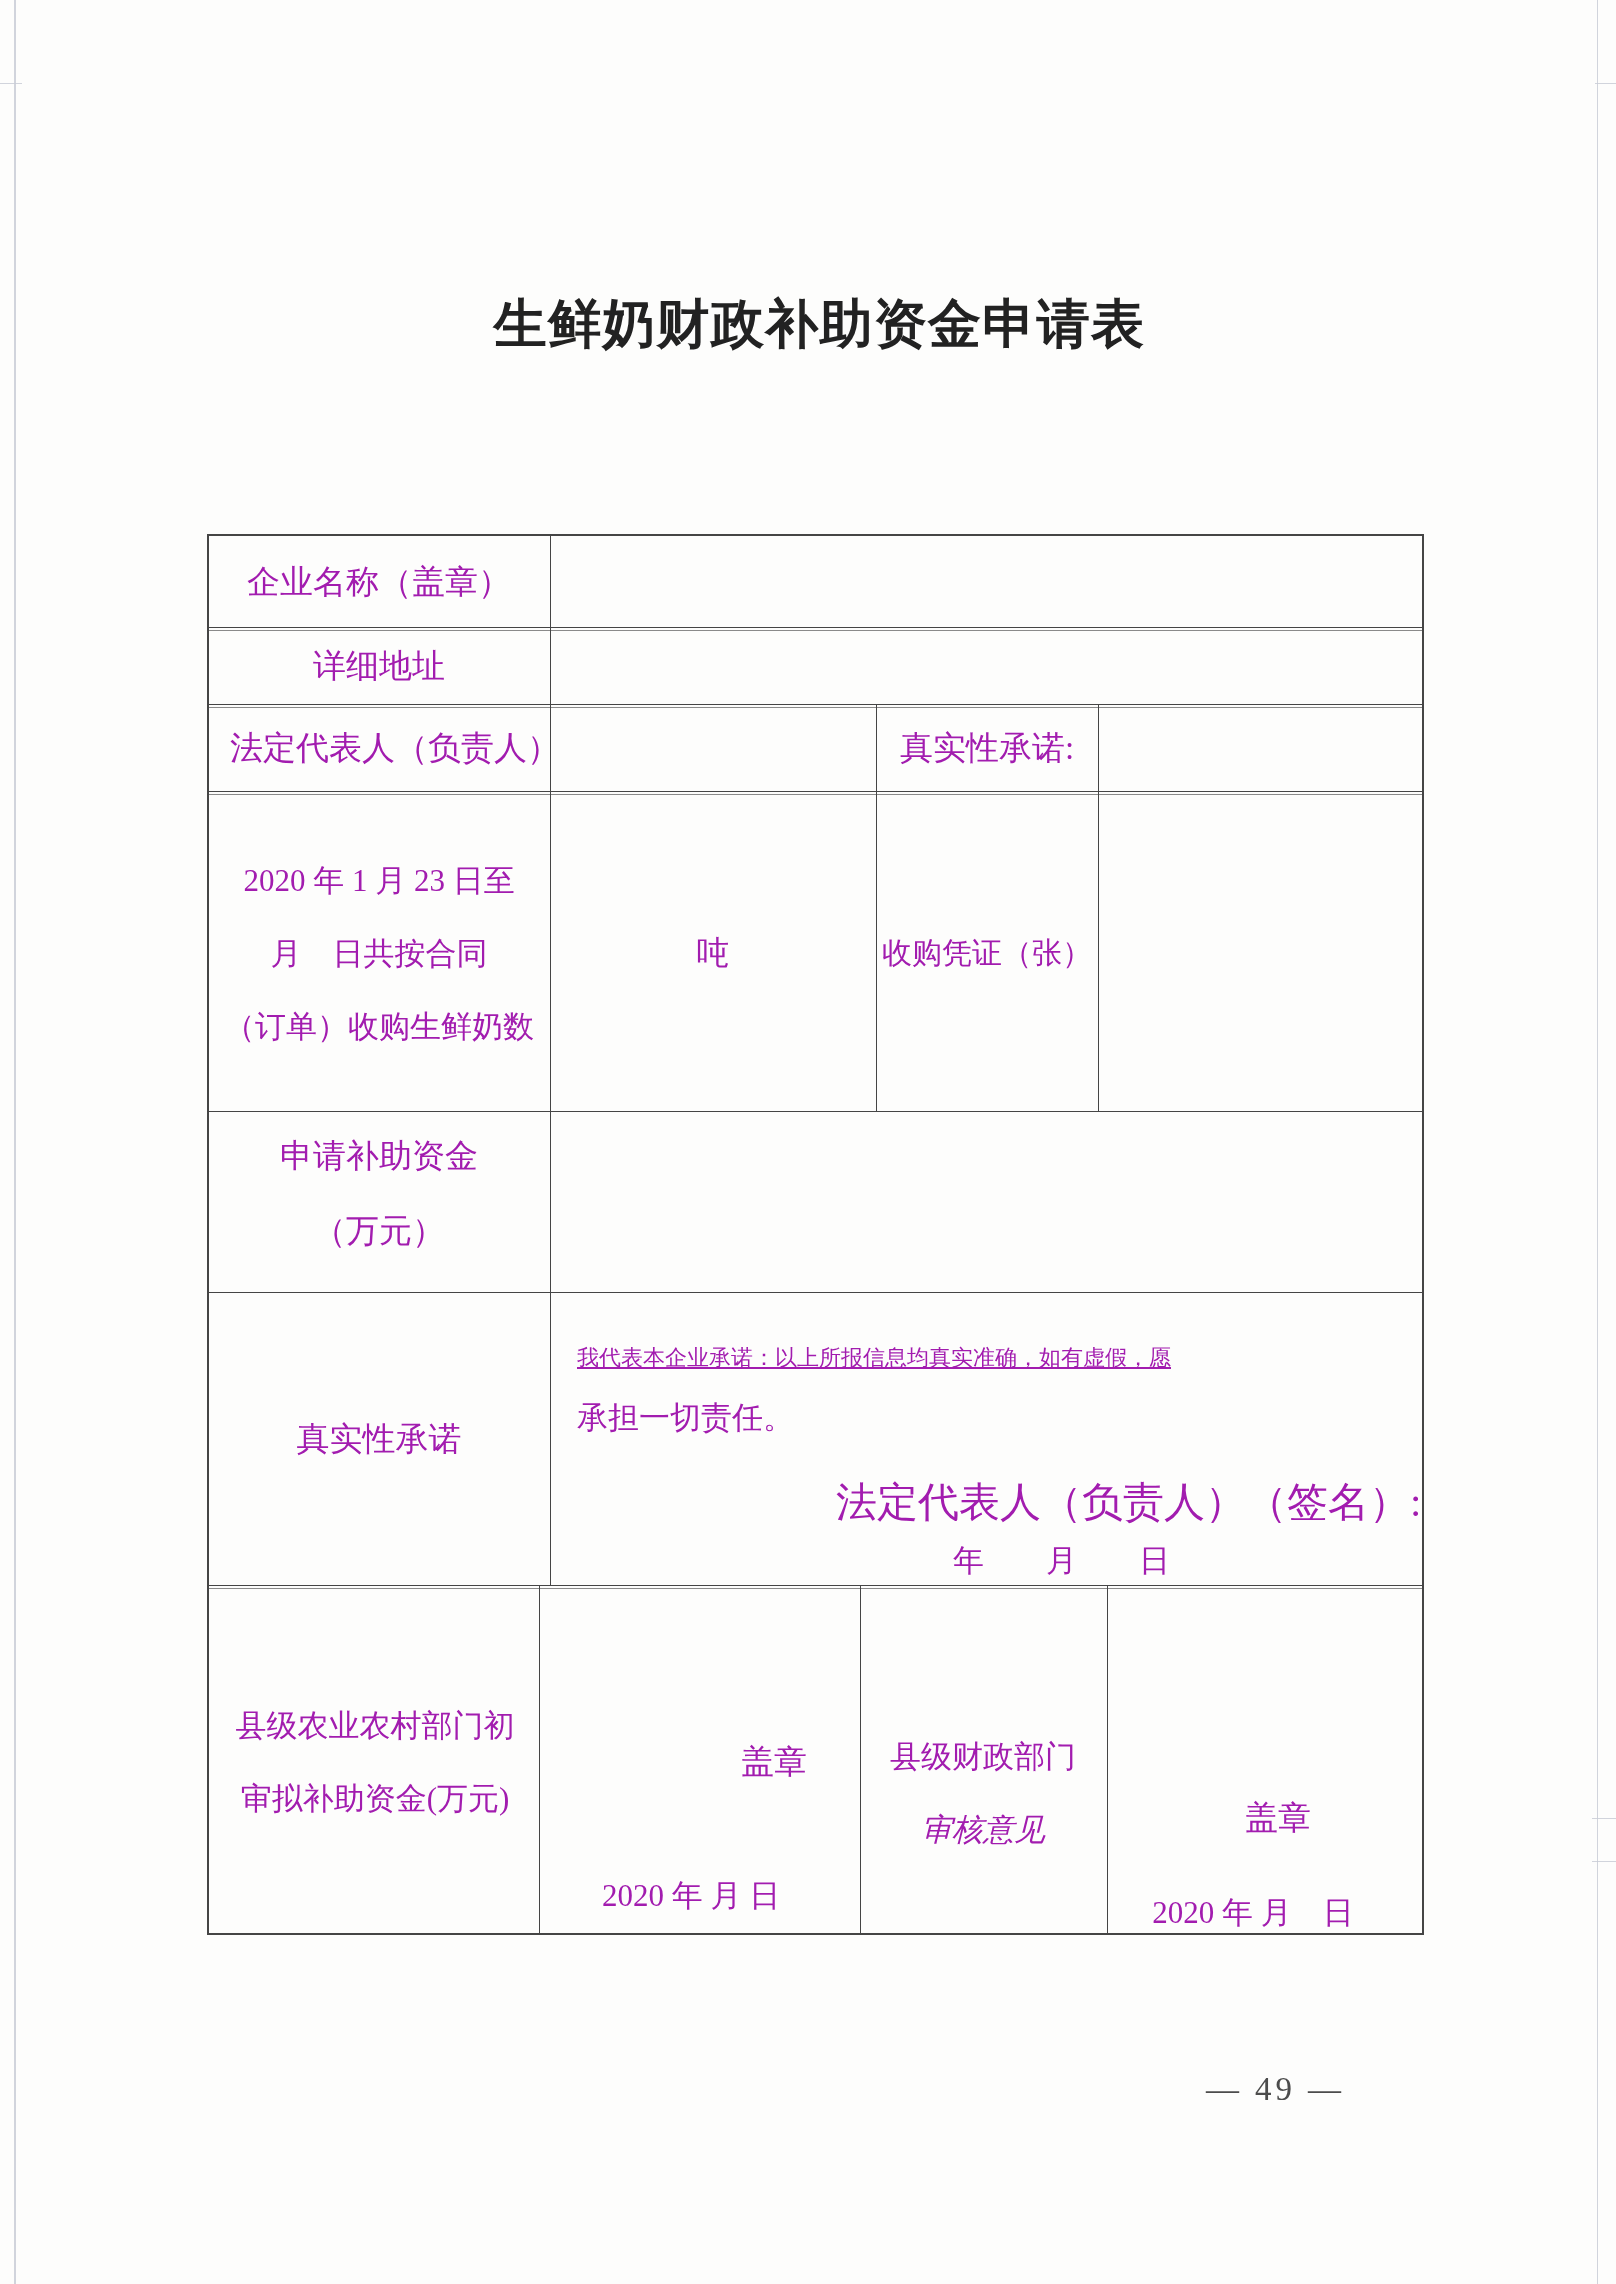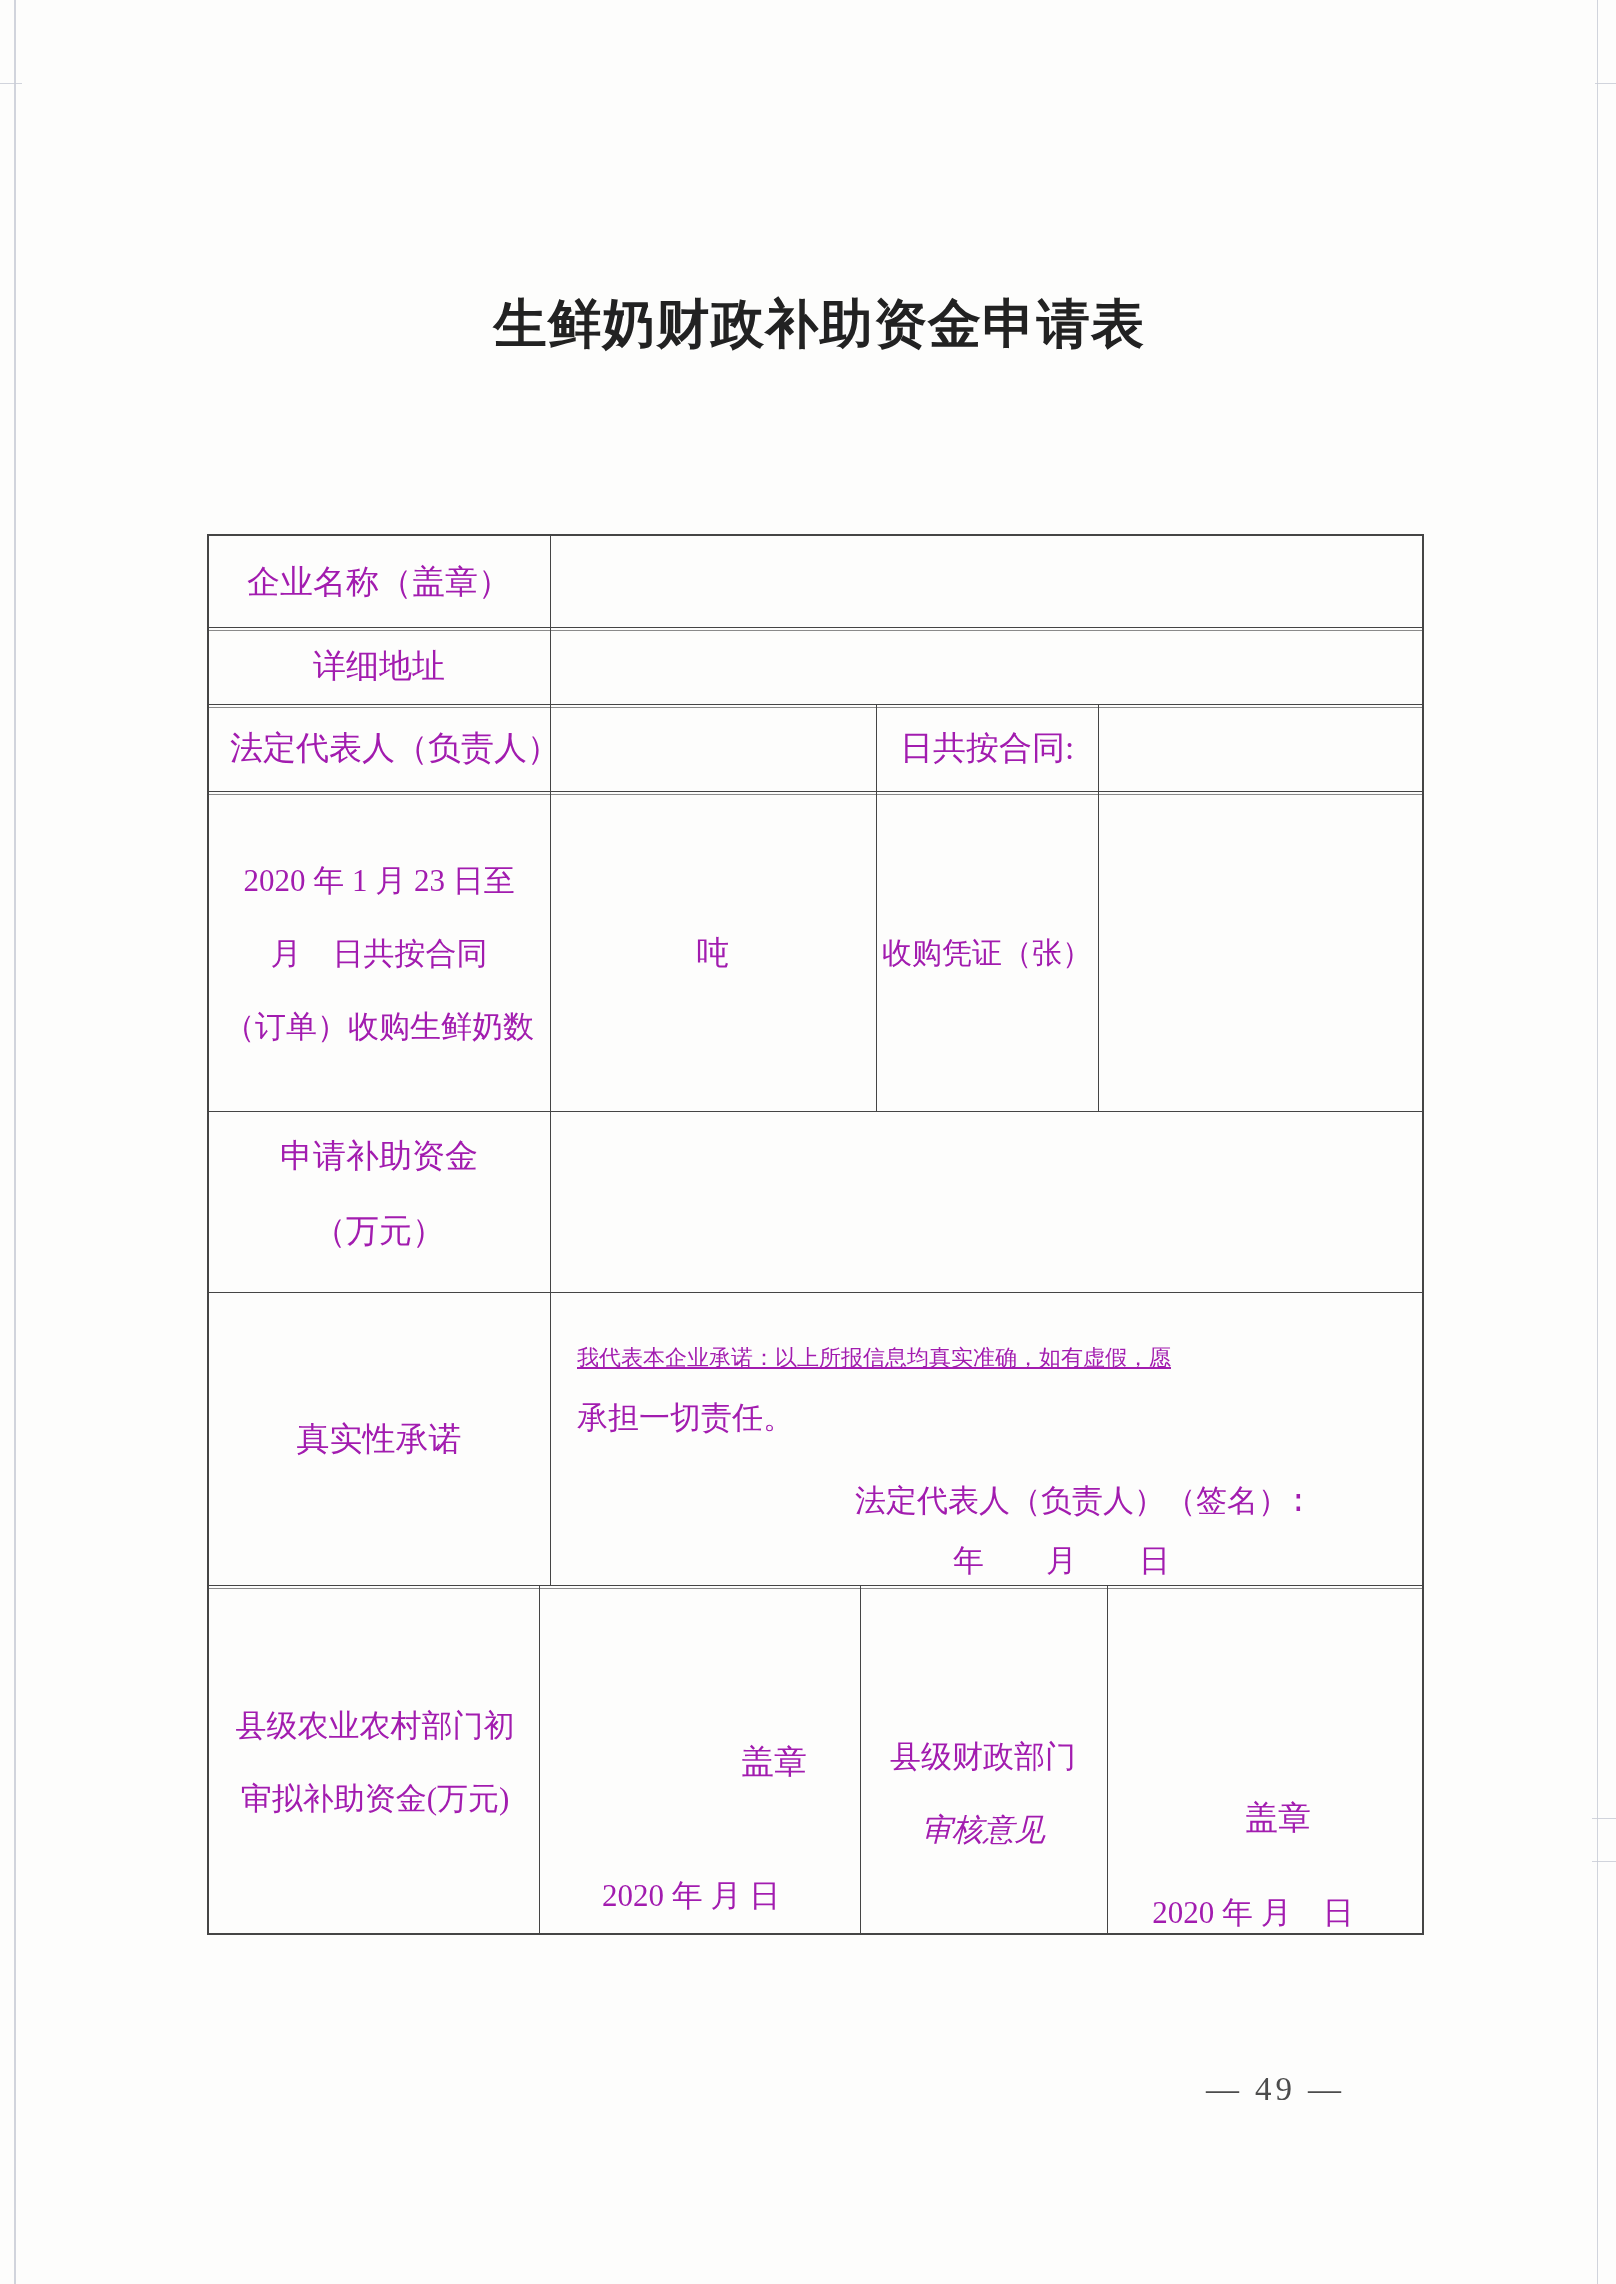--- a/index.html
+++ b/index.html
@@ -81,38 +81,38 @@
     <div class="vline" style="left:898px;top:1049px;height:348px;"></div>
 
     <div class="cell-text ctr" style="left:170px;top:46px;">企业名称（盖章）</div>
     <div style="position:absolute;left:341px;top:0;width:876px;height:91px;"></div>
 
     <div class="cell-text ctr" style="left:170px;top:130px;">详细地址</div>
     <div style="position:absolute;left:341px;top:91px;width:876px;height:77px;"></div>
 
     <div class="cell-text ctr" style="left:186px;top:212px;">法定代表人（负责人）</div>
     <div style="position:absolute;left:341px;top:168px;width:326px;height:87px;"></div>
-    <div class="cell-text ctr" style="left:778px;top:212px;">日共按合同:</div>
+    <div class="cell-text ctr" style="left:778px;top:212px;">真实性承诺:</div>
     <div style="position:absolute;left:889px;top:168px;width:327px;height:87px;"></div>
 
     <div class="cell-text ctr" style="left:170px;top:344px;font-size:31px;">2020 年 1 月 23 日至</div>
     <div class="cell-text ctr" style="left:170px;top:417px;font-size:31px;">月　日共按合同</div>
     <div class="cell-text ctr" style="left:170px;top:490px;font-size:31px;">（订单）收购生鲜奶数</div>
     <div class="cell-text ctr" style="left:504px;top:417px;">吨</div>
     <div class="cell-text ctr" style="left:778px;top:417px;font-size:30px;">收购凭证（张）</div>
     <div style="position:absolute;left:889px;top:255px;width:327px;height:320px;"></div>
 
     <div class="cell-text ctr" style="left:170px;top:620px;text-align:center;">申请补助资金</div>
     <div class="cell-text ctr" style="left:170px;top:695px;">（万元）</div>
     <div style="position:absolute;left:341px;top:575px;width:876px;height:181px;"></div>
 
     <div class="cell-text ctr" style="left:170px;top:903px;">真实性承诺</div>
     <div class="cell-text vctr" style="left:368px;top:822px;font-size:22px;text-decoration:underline;">我代表本企业承诺：以上所报信息均真实准确，如有虚假，愿</div>
     <div class="cell-text vctr" style="left:368px;top:881px;font-size:31px;">承担一切责任。</div>
-    <div class="cell-text vctr" style="left:646px;top:966px;font-size:31px;font-family:Liberation Mono, monospace;">法定代表人（负责人）（签名）:</div>
+    <div class="cell-text vctr" style="left:627px;top:966px;font-size:41px;">法定代表人（负责人）（签名）:</div>
     <div class="cell-text vctr" style="left:744px;top:1024px;font-size:31px;">年　　月　　日</div>
 
     <div class="cell-text ctr" style="left:166px;top:1189px;font-size:31px;">县级农业农村部门初</div>
     <div class="cell-text ctr" style="left:166px;top:1262px;font-size:31px;">审拟补助资金(万元)</div>
     <div class="cell-text ctr" style="left:565px;top:1226px;">盖章</div>
     <div class="cell-text ctr" style="left:482px;top:1359px;font-size:31px;">2020 年 月 日</div>
     <div class="cell-text ctr" style="left:774px;top:1220px;font-size:31px;">县级财政部门</div>
     <div class="cell-text ctr" style="left:774px;top:1293px;font-size:31px;font-style:italic;">审核意见</div>
     <div class="cell-text ctr" style="left:1069px;top:1282px;">盖章</div>
     <div class="cell-text ctr" style="left:1044px;top:1376px;font-size:31px;">2020 年 月　日</div>

